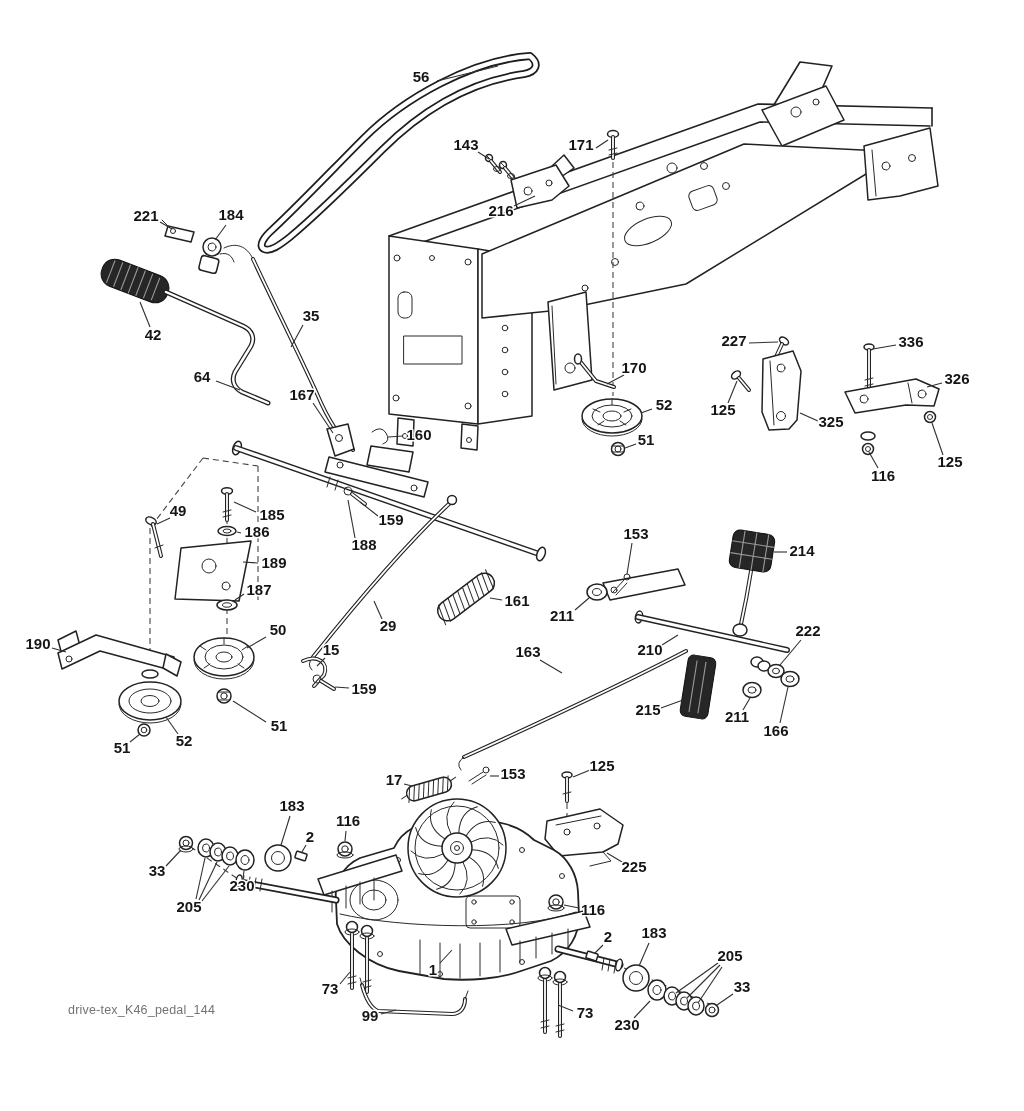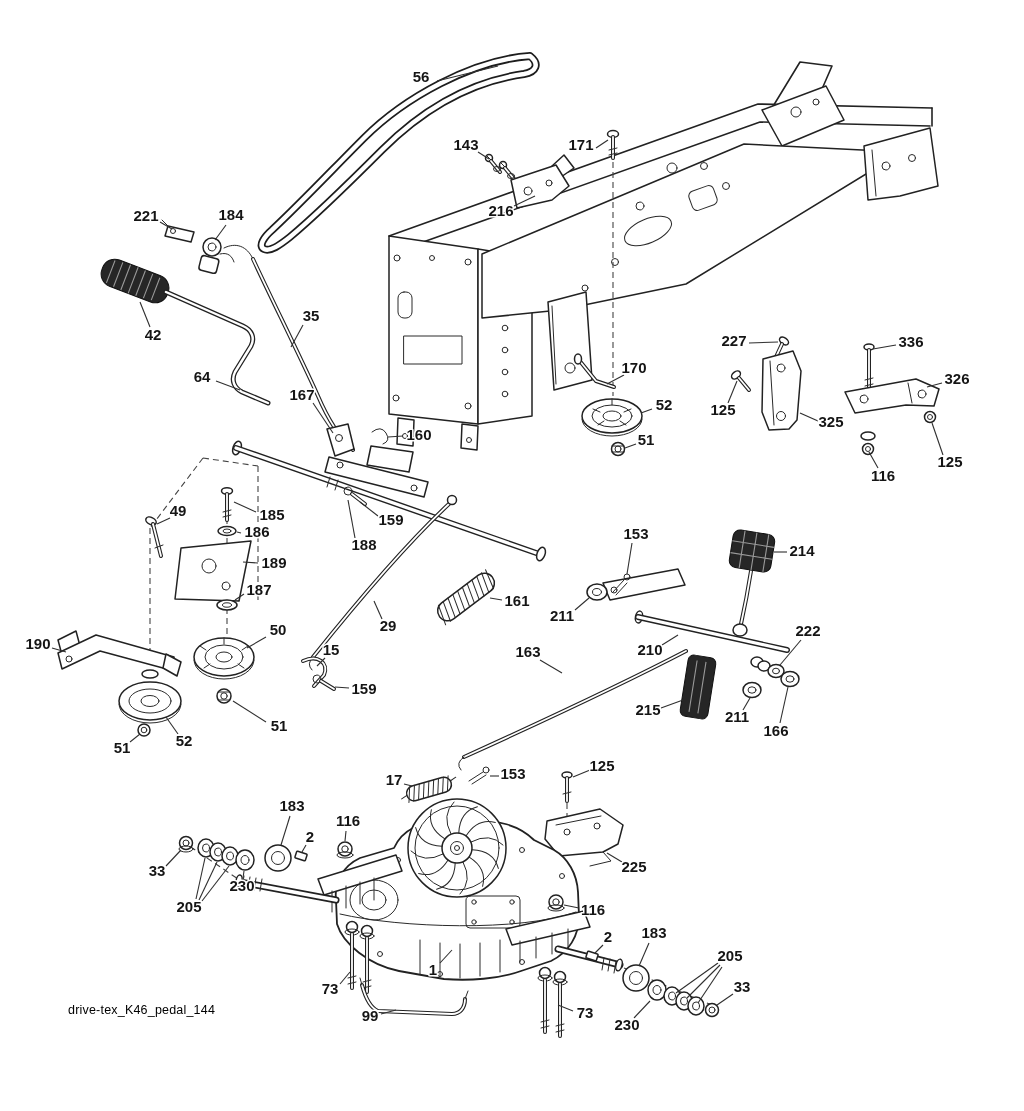--- a/index.html
+++ b/index.html
@@ -23,21 +23,21 @@
   .ro4  { fill:none; stroke:#222; stroke-width:7;   stroke-linecap:round; }
   .ri4  { fill:none; stroke:#fff; stroke-width:3.8; stroke-linecap:round; }
   .belt-o { fill:none; stroke:#1d1d1d; stroke-width:8; stroke-linejoin:round; }
   .belt-i { fill:none; stroke:#ffffff; stroke-width:4.5; stroke-linejoin:round; }
 
   
   .part-label { font-family:"Liberation Sans", sans-serif; font-weight:bold; font-size:15px;
                 fill:#151515; stroke:#ffffff; stroke-width:3px; paint-order:stroke; stroke-linejoin:round; }
   .leader { stroke:#2f2f2f; stroke-width:1.1; fill:none; }
 
-  .watermark { position:absolute; left:68px; top:1003px; font-size:12.5px; color:#000000;
+  .watermark { position:absolute; left:68px; top:1003px; font-size:12.5px; color:#737373;
                letter-spacing:.2px; }
 </style>
 </head>
 <body>
 
 <div class="stage">
   <svg id="diagram-svg" width="1024" height="1111" viewBox="0 0 1024 1111">
 
     <g>
       <polyline class="ln" points="389,236 758,104 932,108"></polyline>

